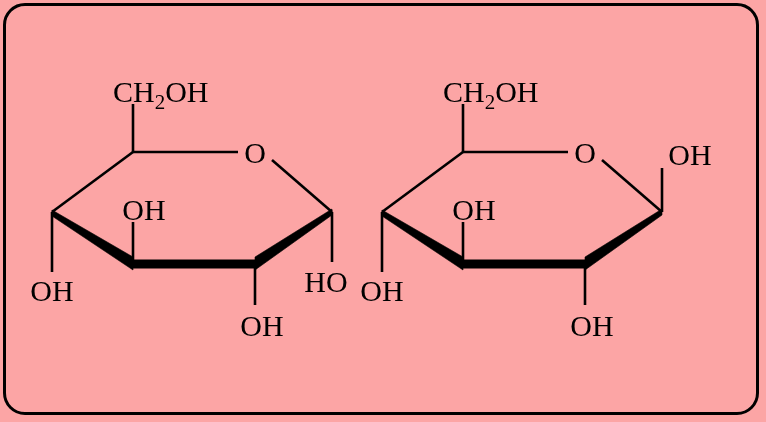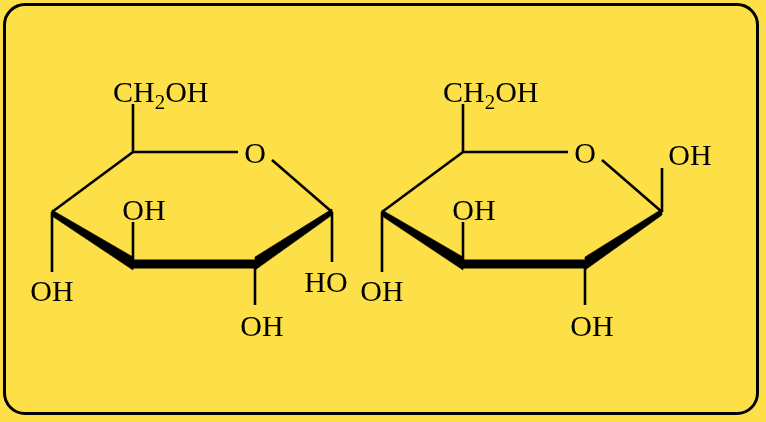--- a/index.html
+++ b/index.html
@@ -8,21 +8,21 @@
     padding: 0;
     background: #ffffff;
   }
   body {
     font-family: "Liberation Serif", "DejaVu Serif", serif;
   }
   #canvas {
     position: relative;
     width: 766px;
     height: 422px;
-    background: #fde047;
+    background: #fca5a5;
     overflow: hidden;
   }
   #frame {
     position: absolute;
     left: 3px;
     top: 3px;
     width: 756px;
     height: 412px;
     box-sizing: border-box;
     border: 3px solid #000000;

